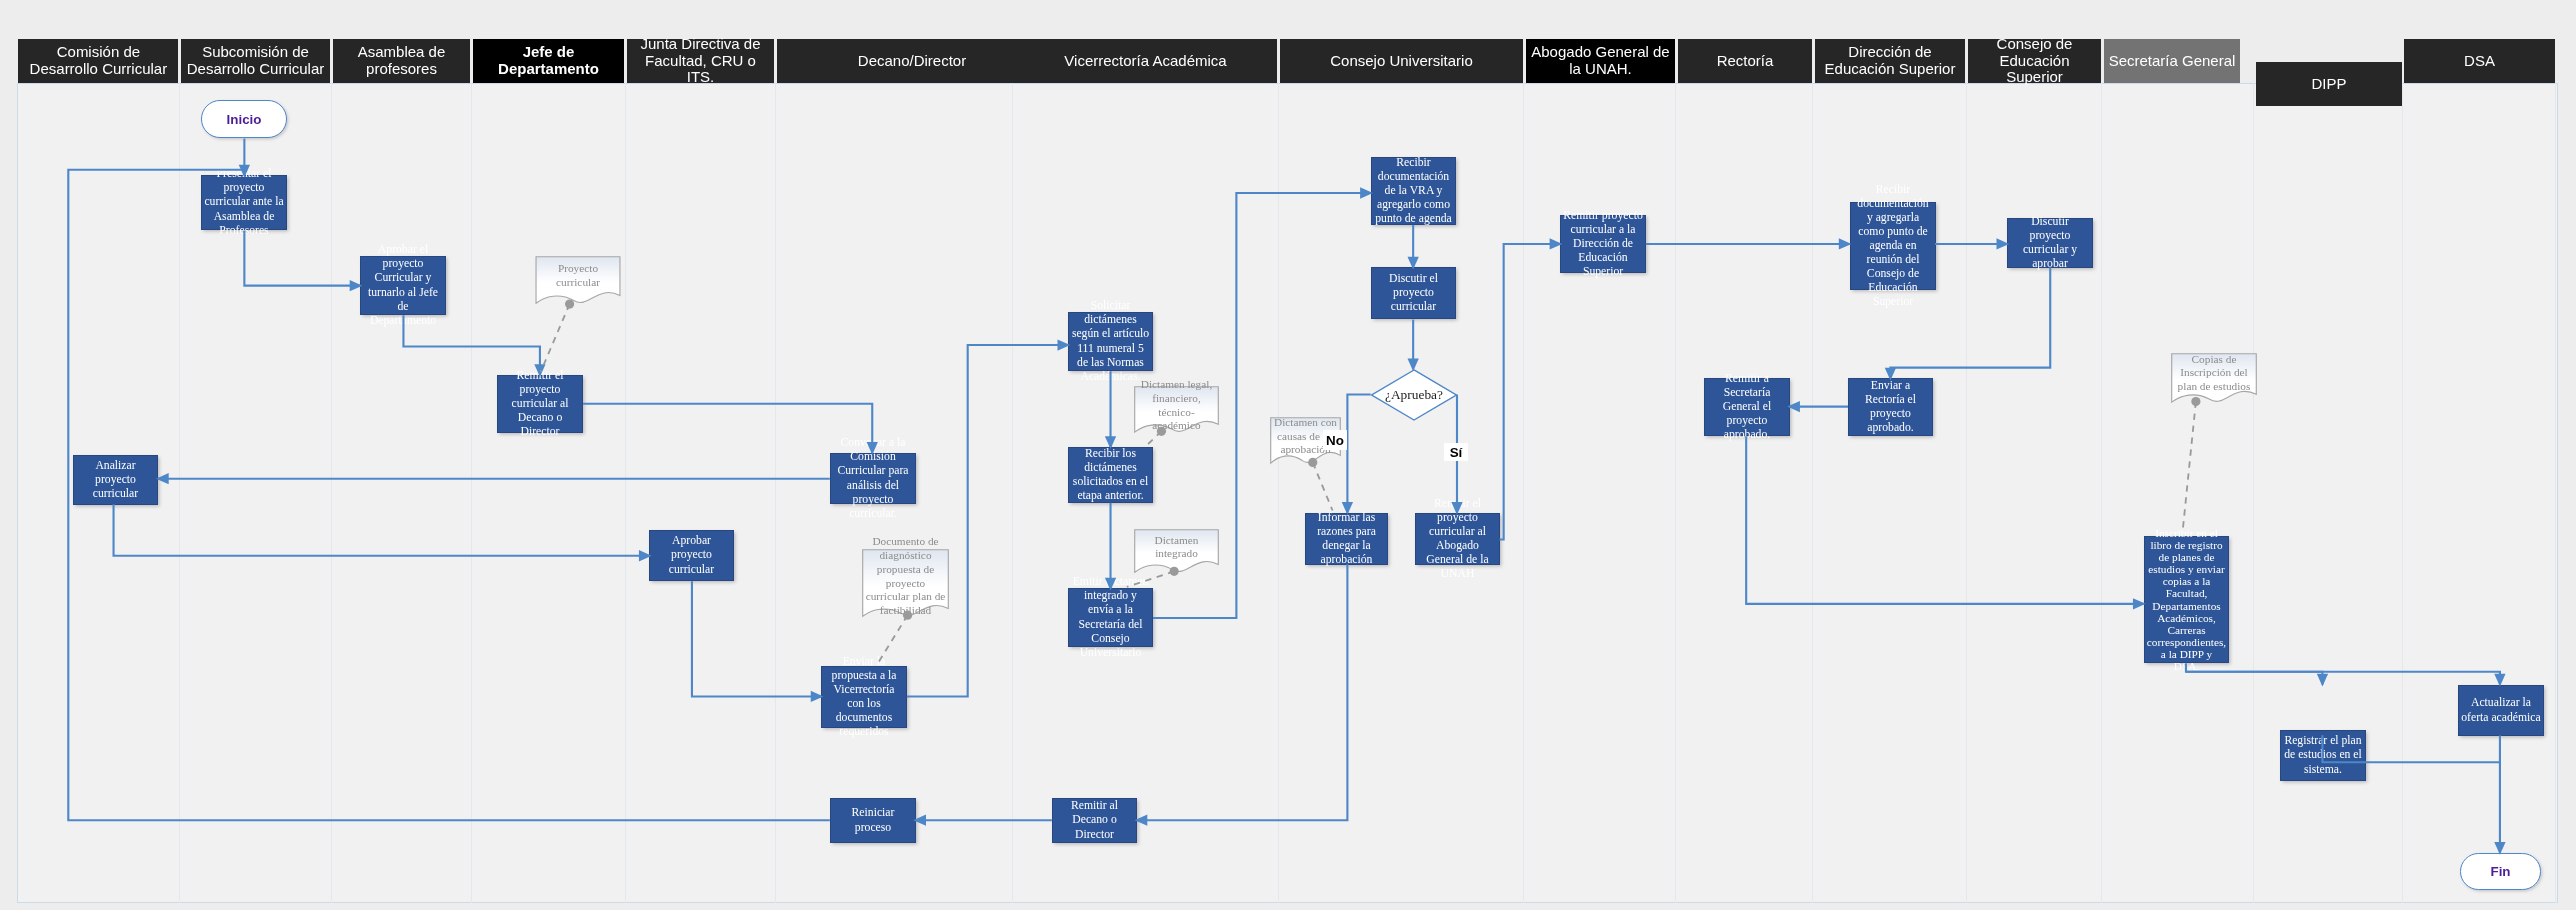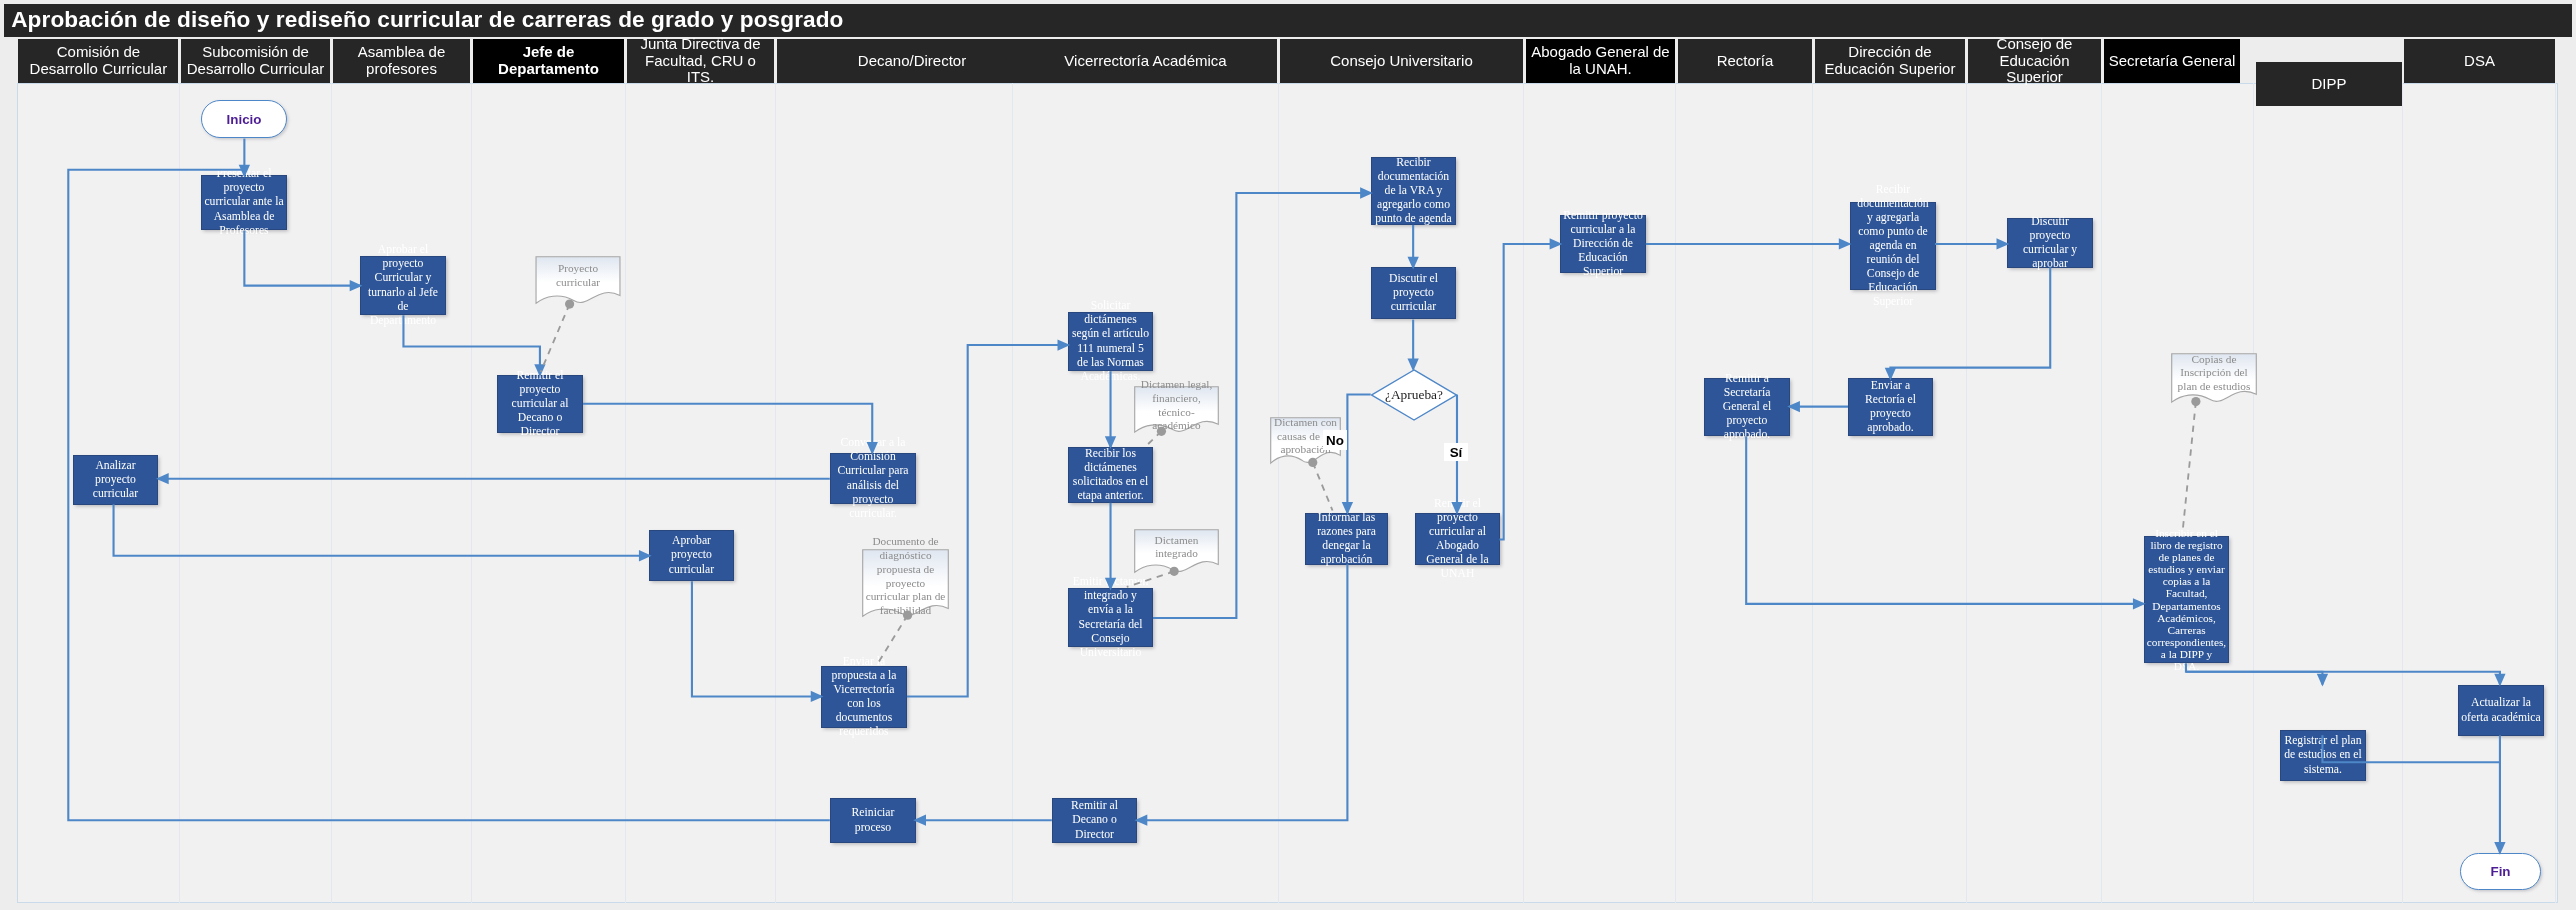--- a/index.html
+++ b/index.html
@@ -29,21 +29,20 @@
   .decision{position:absolute;}
   .decision .dlabel{position:absolute;left:0;top:0;width:100%;height:100%;display:flex;align-items:center;
         justify-content:center;color:#1c1c1c;font-family:"Liberation Serif",serif;font-size:13.4px;}
   .edgelabel{position:absolute;background:#fff;color:#000;font-family:"Liberation Sans",sans-serif;
         font-size:13.4px;font-weight:bold;display:flex;align-items:center;justify-content:center;}
 </style>
 </head>
 <body>
 
 <div id="canvas">
-  <div class="titlebar">Aprobación de diseño y rediseño curricular de carreras de grado y posgrado</div>
   <div class="bodyframe"></div>
   <div id="lanes">
       <div class="lane-header" style="left: 18.4px; width: 160px; background: rgb(38, 38, 38);">Comisión de Desarrollo Curricular</div>
       <div class="lane-col" style="left: 17px; width: 163px;"></div>
       <div class="lane-header" style="left: 181px; width: 149px; background: rgb(38, 38, 38);">Subcomisión de Desarrollo Curricular</div>
       <div class="lane-col" style="left: 180px; width: 152px;"></div>
       <div class="lane-header" style="left: 333px; width: 137px; background: rgb(38, 38, 38);">Asamblea de profesores</div>
       <div class="lane-col" style="left: 332px; width: 140px;"></div>
       <div class="lane-header" style="left: 473px; width: 151px; background: rgb(0, 0, 0); font-weight: bold;">Jefe de Departamento</div>
       <div class="lane-col" style="left: 472px; width: 154px;"></div>
@@ -56,21 +55,21 @@
       <div class="lane-header" style="left: 1280px; width: 243px; background: rgb(38, 38, 38);">Consejo Universitario</div>
       <div class="lane-col" style="left: 1279px; width: 245px;"></div>
       <div class="lane-header" style="left: 1526px; width: 149px; background: rgb(0, 0, 0);">Abogado General de la UNAH.</div>
       <div class="lane-col" style="left: 1524px; width: 152px;"></div>
       <div class="lane-header" style="left: 1678px; width: 134px; background: rgb(38, 38, 38);">Rectoría</div>
       <div class="lane-col" style="left: 1676px; width: 137px;"></div>
       <div class="lane-header" style="left: 1815px; width: 150px; background: rgb(38, 38, 38);">Dirección de Educación Superior</div>
       <div class="lane-col" style="left: 1814px; width: 153px;"></div>
       <div class="lane-header" style="left: 1968px; width: 133px; background: rgb(38, 38, 38);">Consejo de Educación Superior</div>
       <div class="lane-col" style="left: 1966px; width: 136px;"></div>
-      <div class="lane-header" style="left: 2104px; width: 136px; background: #000000;">Secretaría General</div>
+      <div class="lane-header" style="left: 2104px; width: 136px; background: #737373;">Secretaría General</div>
       <div class="lane-col" style="left: 2102px; width: 152px;"></div>
       <div class="lane-header" style="left: 2256px; width: 146px; background: rgb(38, 38, 38); margin-top: 23px;">DIPP</div>
       <div class="lane-col" style="left: 2254px; width: 149px;"></div>
       <div class="lane-header" style="left: 2404px; width: 151px; background: rgb(38, 38, 38);">DSA</div>
       <div class="lane-col" style="left: 2403px; width: 153px;"></div>
     </div>
   <div id="shapes">
       <div class="term" style="left: 201px; top: 100px; width: 86px; height: 38px; position: absolute;">Inicio</div>
       <div class="proc" style="background: rgb(46, 85, 151); border-color: rgb(39, 71, 126); left: 201px; top: 175px; width: 86px; height: 55px; position: absolute;">Presentar el proyecto curricular ante la Asamblea de Profesores</div>
       <div class="proc" style="background: rgb(46, 85, 151); border-color: rgb(39, 71, 126); left: 360px; top: 256px; width: 86px; height: 59px; position: absolute;">Aprobar el proyecto Curricular y turnarlo al Jefe de Departamento</div>

